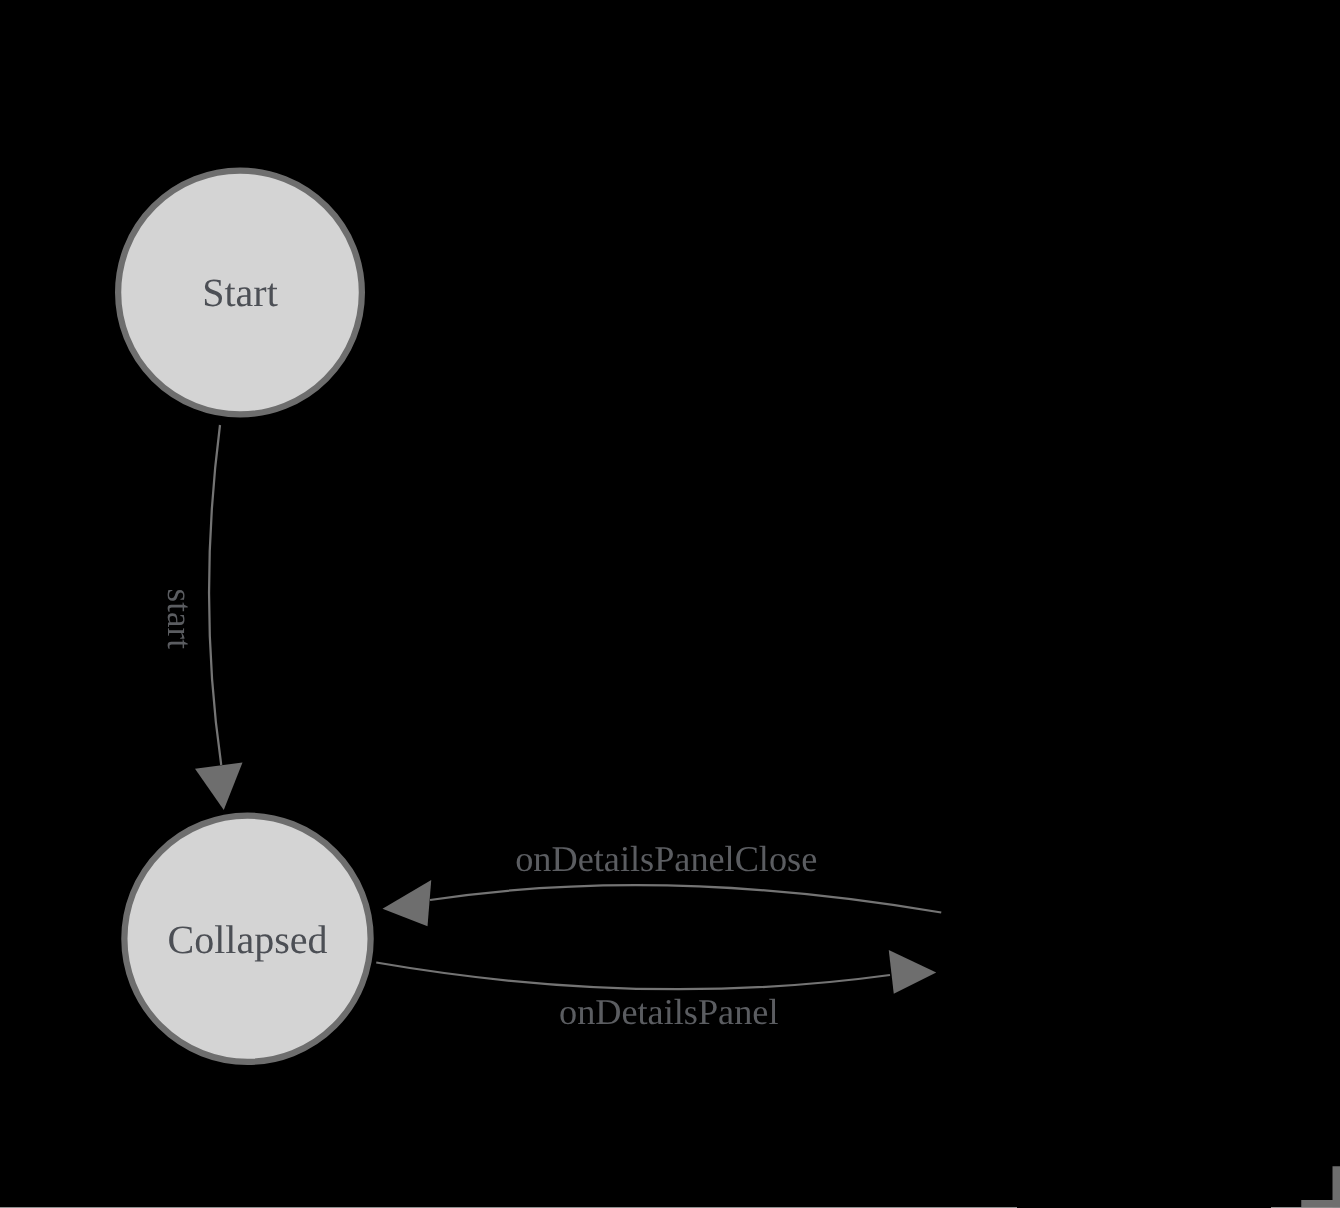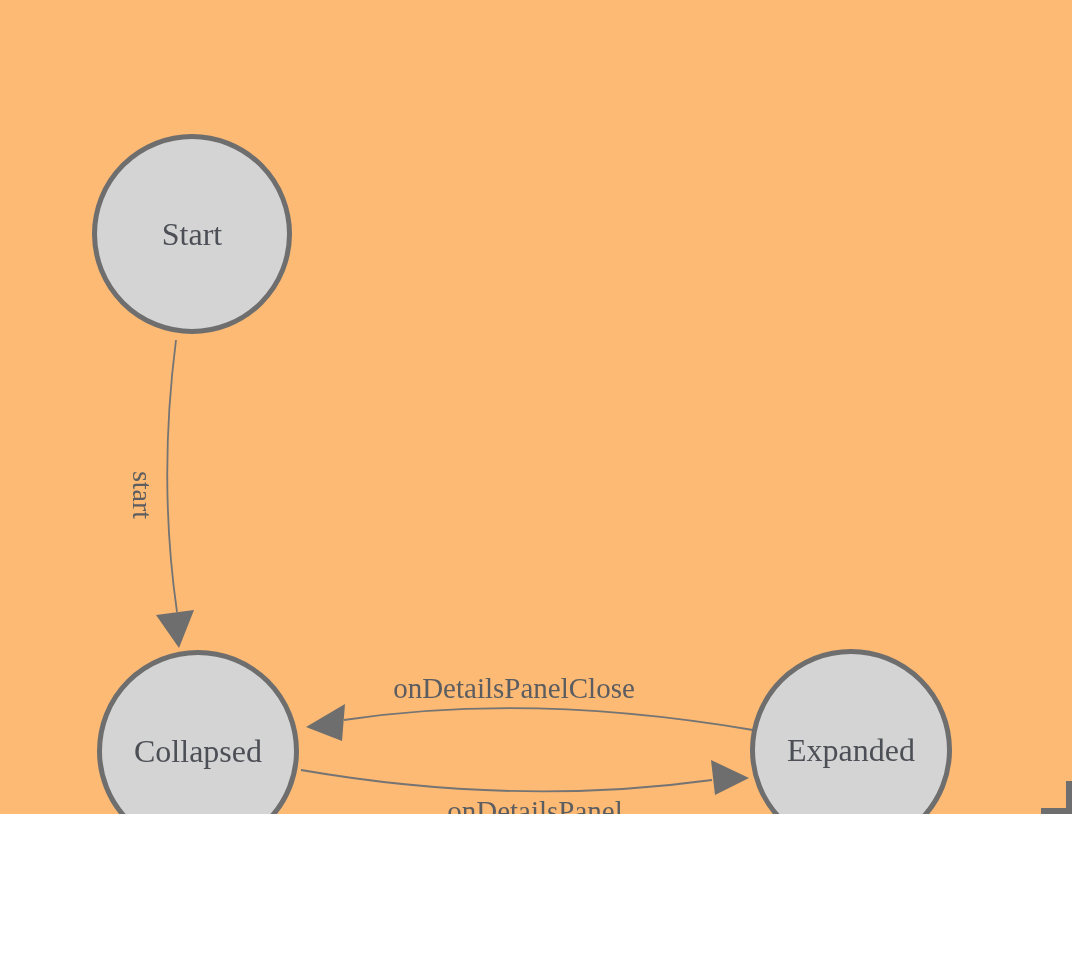--- a/index.html
+++ b/index.html
@@ -3,22 +3,22 @@
 <meta charset="utf-8">
 <style>
   html, body {
     margin: 0;
     padding: 0;
     background: #ffffff;
   }
   .canvas {
     position: relative;
     width: 1072px;
-    height: 814px;
-    background: #fdba74;
+    height: 966px;
+    background: #000000;
     overflow: hidden;
     font-family: "Liberation Serif", "DejaVu Serif", serif;
   }
   svg.edges-layer {
     position: absolute;
     left: 0;
     top: 0;
     width: 1072px;
     height: 966px;
   }
@@ -56,22 +56,22 @@
     white-space: nowrap;
     transform: translate(-50%, -50%);
     user-select: none;
   }
   .edge-label-start {
     left: 142px;
     top: 495px;
     font-size: 28px;
     transform: translate(-50%, -50%) rotate(90deg);
   }
-  .edge-label-close { left: 514px; top: 688px; }
-  .edge-label-open  { left: 535px; top: 811px; text-decoration: underline; }
+  .edge-label-close { left: 533px; top: 688px; }
+  .edge-label-open  { left: 535px; top: 811px; }
   .corner-mark {
     position: absolute;
     right: 0;
     bottom: 0;
     width: 31px;
     height: 33px;
     box-sizing: border-box;
     border-right: 6px solid #6e6e6e;
     border-bottom: 6px solid #6e6e6e;
   }
@@ -94,23 +94,20 @@
   </svg>
 
   <div class="node node-start">
     <span class="node-label">Start</span>
   </div>
 
   <div class="node node-collapsed">
     <span class="node-label">Collapsed</span>
   </div>
 
-  <div class="node node-expanded">
-    <span class="node-label">Expanded</span>
-  </div>
 
   <div class="edge-label edge-label-start">start</div>
 
   <div class="edge-label edge-label-close">onDetailsPanelClose</div>
 
   <div class="edge-label edge-label-open">onDetailsPanel</div>
 
   <div class="corner-mark"></div>
 
 </div>

